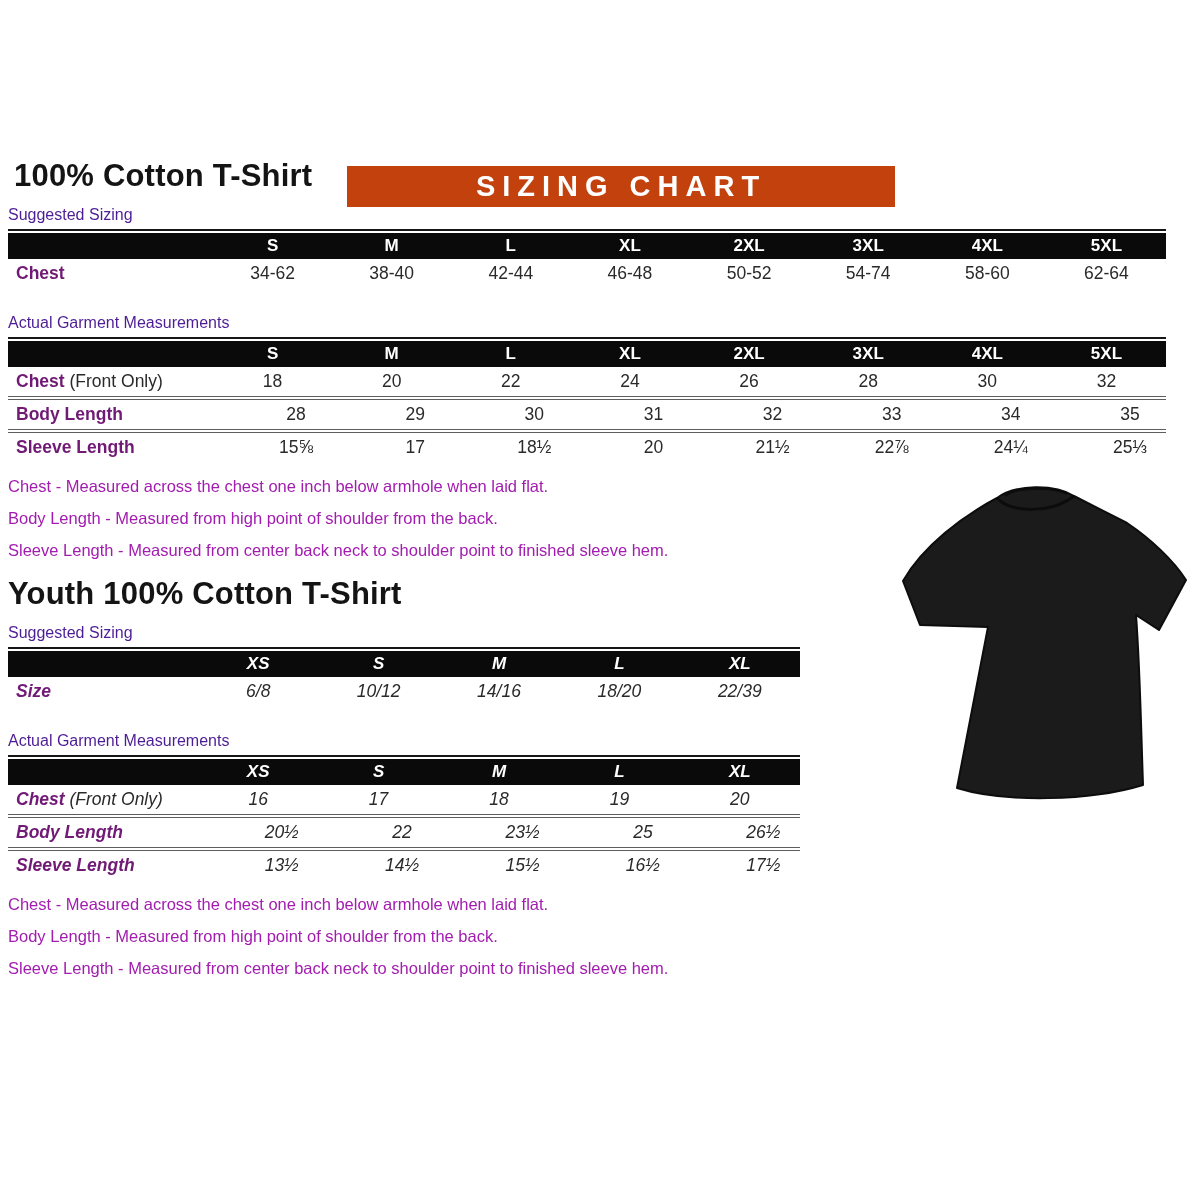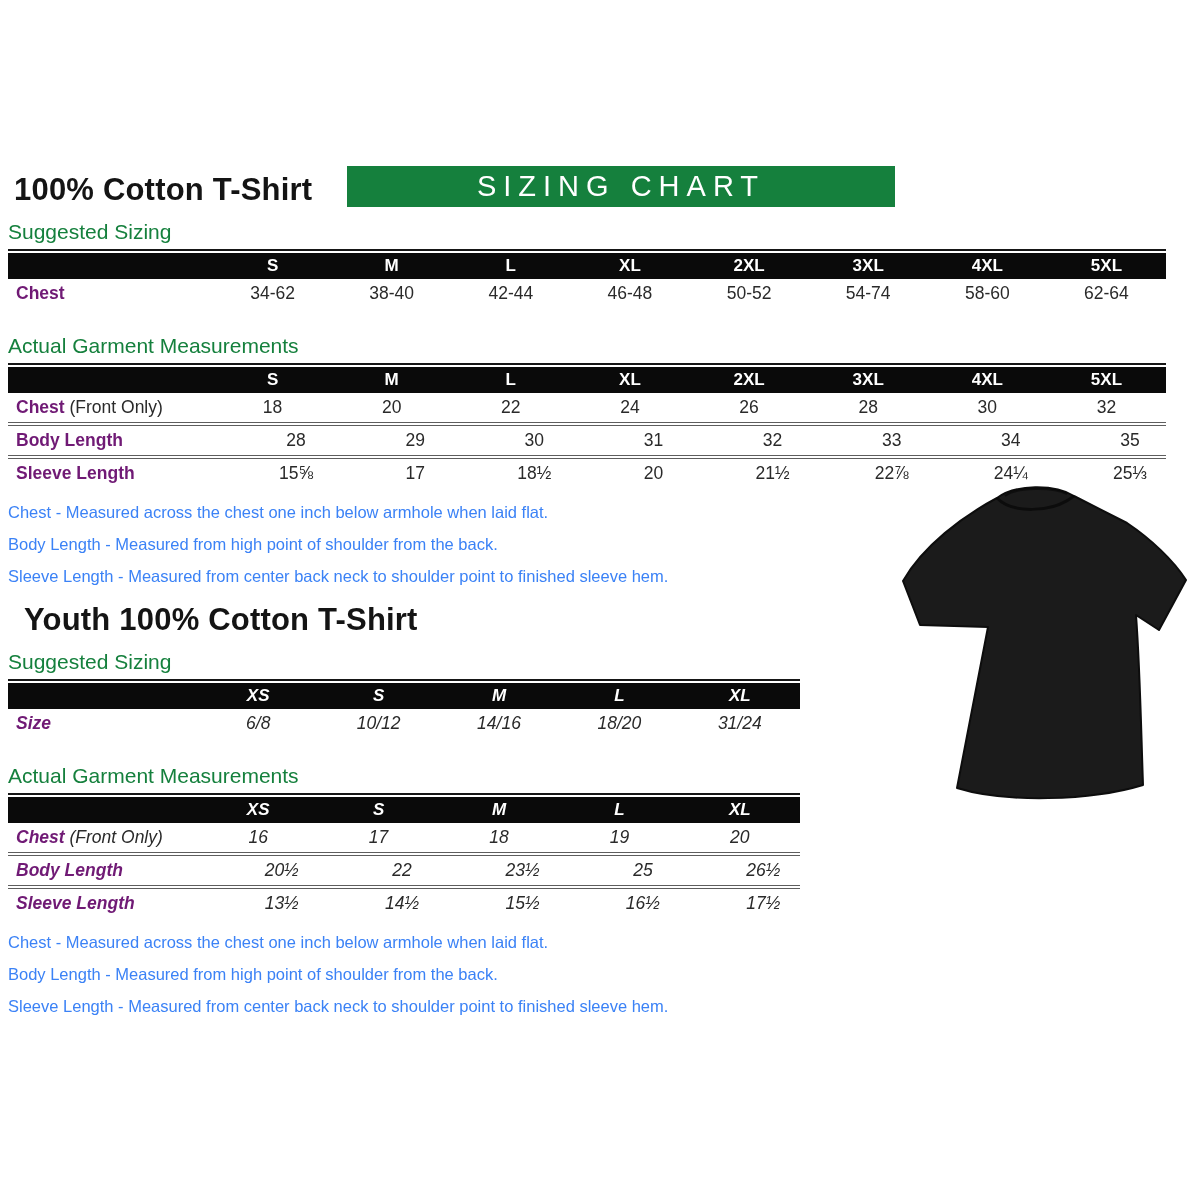--- a/index.html
+++ b/index.html
@@ -1,46 +1,46 @@
 <!DOCTYPE html>
 <html><head>
 <meta charset="utf-8">
 <style>
   html,body { margin:0; padding:0; background:#ffffff; }
   body { font-family:"Liberation Sans", sans-serif; color:#1f1f1f; }
   .page { position:relative; width:1200px; height:1200px; background:#fff; overflow:hidden; }
-  .content { position:absolute; top:172px; left:8px; width:1180px; }
+  .content { position:absolute; top:158px; left:8px; width:1180px; }
 
   h1, h2 { font-size:31px; font-weight:bold; color:#141414; margin:0; letter-spacing:0.2px; }
   h1 { margin:0 0 12px 6px; }
-  h2 { margin:16px 0 12px 16px; }
+  h2 { margin:16px 0 12px 0; }
 
   .banner { position:absolute; left:347px; top:166px; width:548px; height:41px;
-            background:#15803d; color:#ffffff; display:flex; align-items:center; justify-content:center;
-            font-weight:normal; font-size:29px; letter-spacing:7px; }
-
-  .section-label { font-size:21px; color:#15803d; margin:0 0 5px 0; }
+            background:#c2410c; color:#ffffff; display:flex; align-items:center; justify-content:center;
+            font-weight:bold; font-size:29px; letter-spacing:7px; }
+
+  .section-label { font-size:16px; color:#4c1d95; margin:0 0 5px 0; }
 
   .rule { height:2px; background:#161616; margin-bottom:2px; }
   .w-adult { width:1158px; }
   .w-youth { width:792px;font-style:italic; }
 
   .tbl { margin-bottom:4px; }
   .trow { display:grid; align-items:center; }
   .adult-cols { grid-template-columns:205px repeat(8, 1fr); }
   .youth-cols { grid-template-columns:190px repeat(5, 1fr); }
   .thead { background:#0a0a0a; color:#ffffff; height:26px; font-weight:bold; font-size:17px; }
   .trow.body { height:29px; font-size:17.5px; color:#2a2a2a; }
   .cell { text-align:center; }
   .cell.label { text-align:left; padding-left:8px; }
   .bold { font-weight:bold; color:#701a75; }
   .suffix { font-weight:normal; }
   .lined .body + .body { border-top:4px double #5e5e5e;gap:47px; }
 
-  .notes { margin-top:15px; font-size:16.5px; color:#3b82f6; }
+  .notes { margin-top:15px; font-size:16.5px; color:#a21caf; }
   .note { margin-bottom:13px; }
   .mt { margin-top:26px; }
 
   .tee { position:absolute; left:893px; top:476px; width:300px; height:336px; }
 </style>
 </head>
 <body>
 
 <div class="page">
 
@@ -152,21 +152,21 @@
         <div class="cell">M</div>
         <div class="cell">L</div>
         <div class="cell">XL</div>
       </div>
       <div class="trow body youth-cols">
         <div class="cell label bold">Size</div>
         <div class="cell">6/8</div>
         <div class="cell">10/12</div>
         <div class="cell">14/16</div>
         <div class="cell">18/20</div>
-        <div class="cell">31/24</div>
+        <div class="cell">22/39</div>
       </div>
     </div>
 
     <div class="section-label mt">Actual Garment Measurements</div>
     <div class="rule w-youth"></div>
     <div class="tbl lined w-youth">
       <div class="trow thead youth-cols">
         <div class="cell label"></div>
         <div class="cell">XS</div>
         <div class="cell">S</div>

